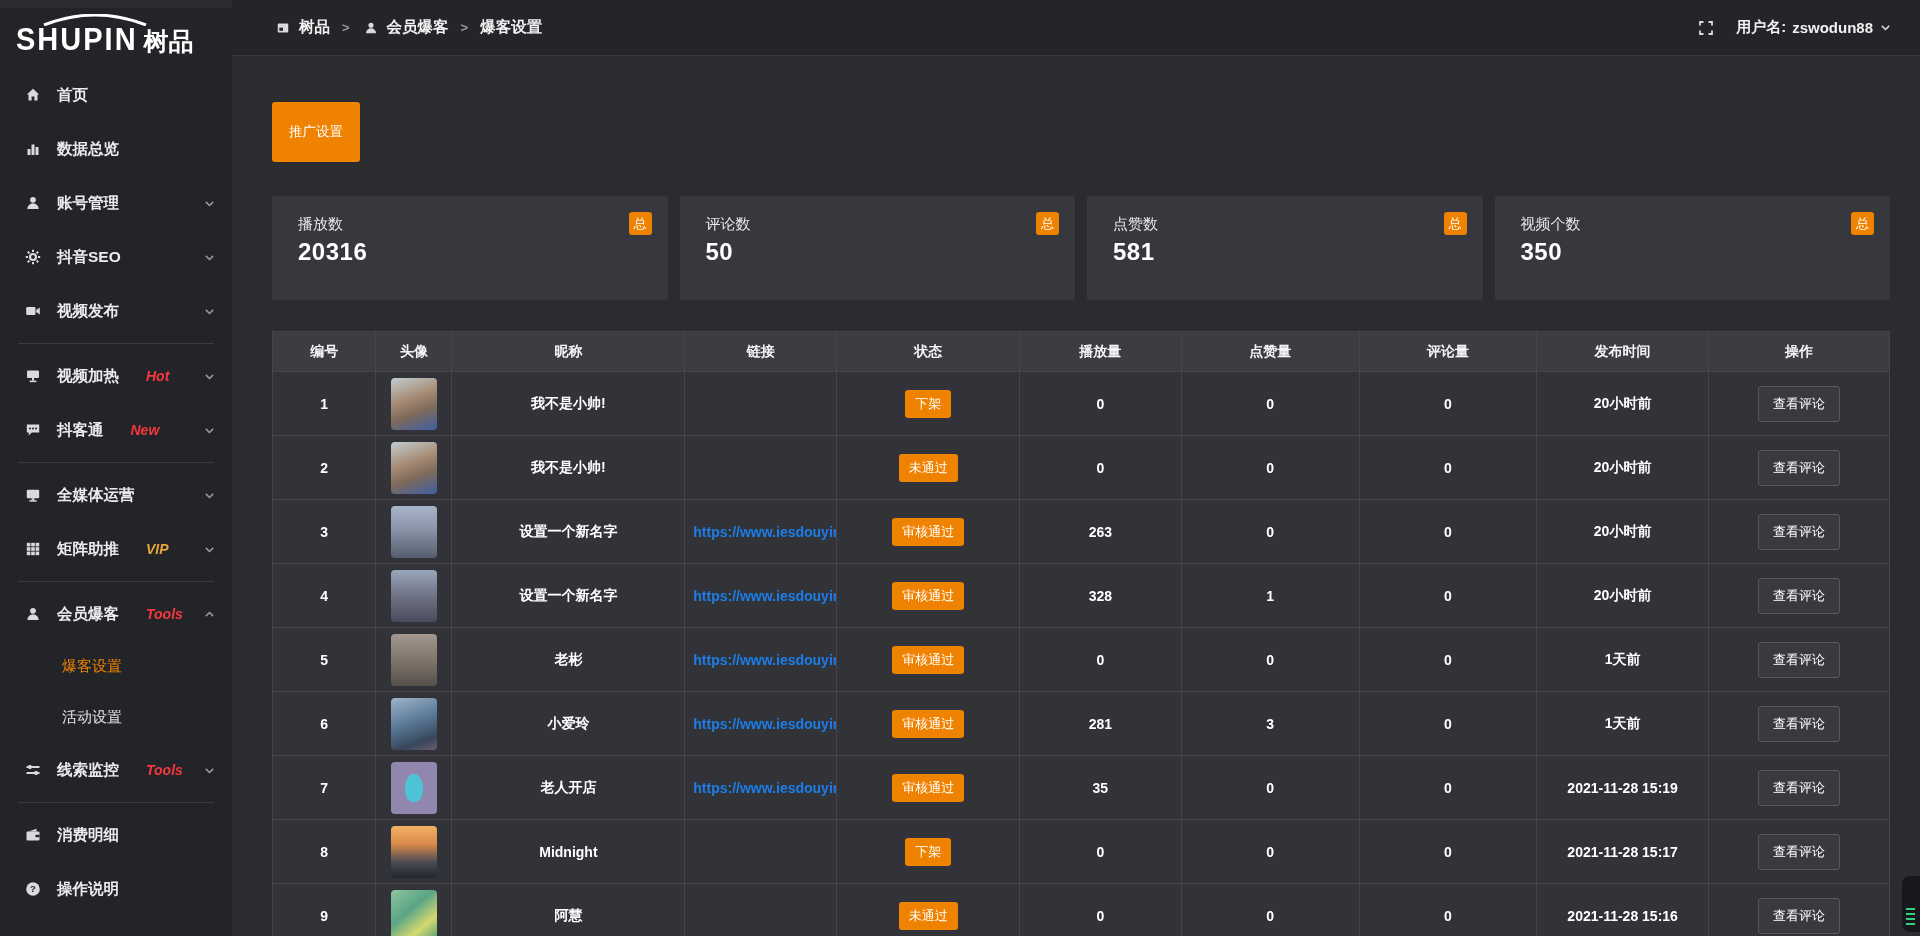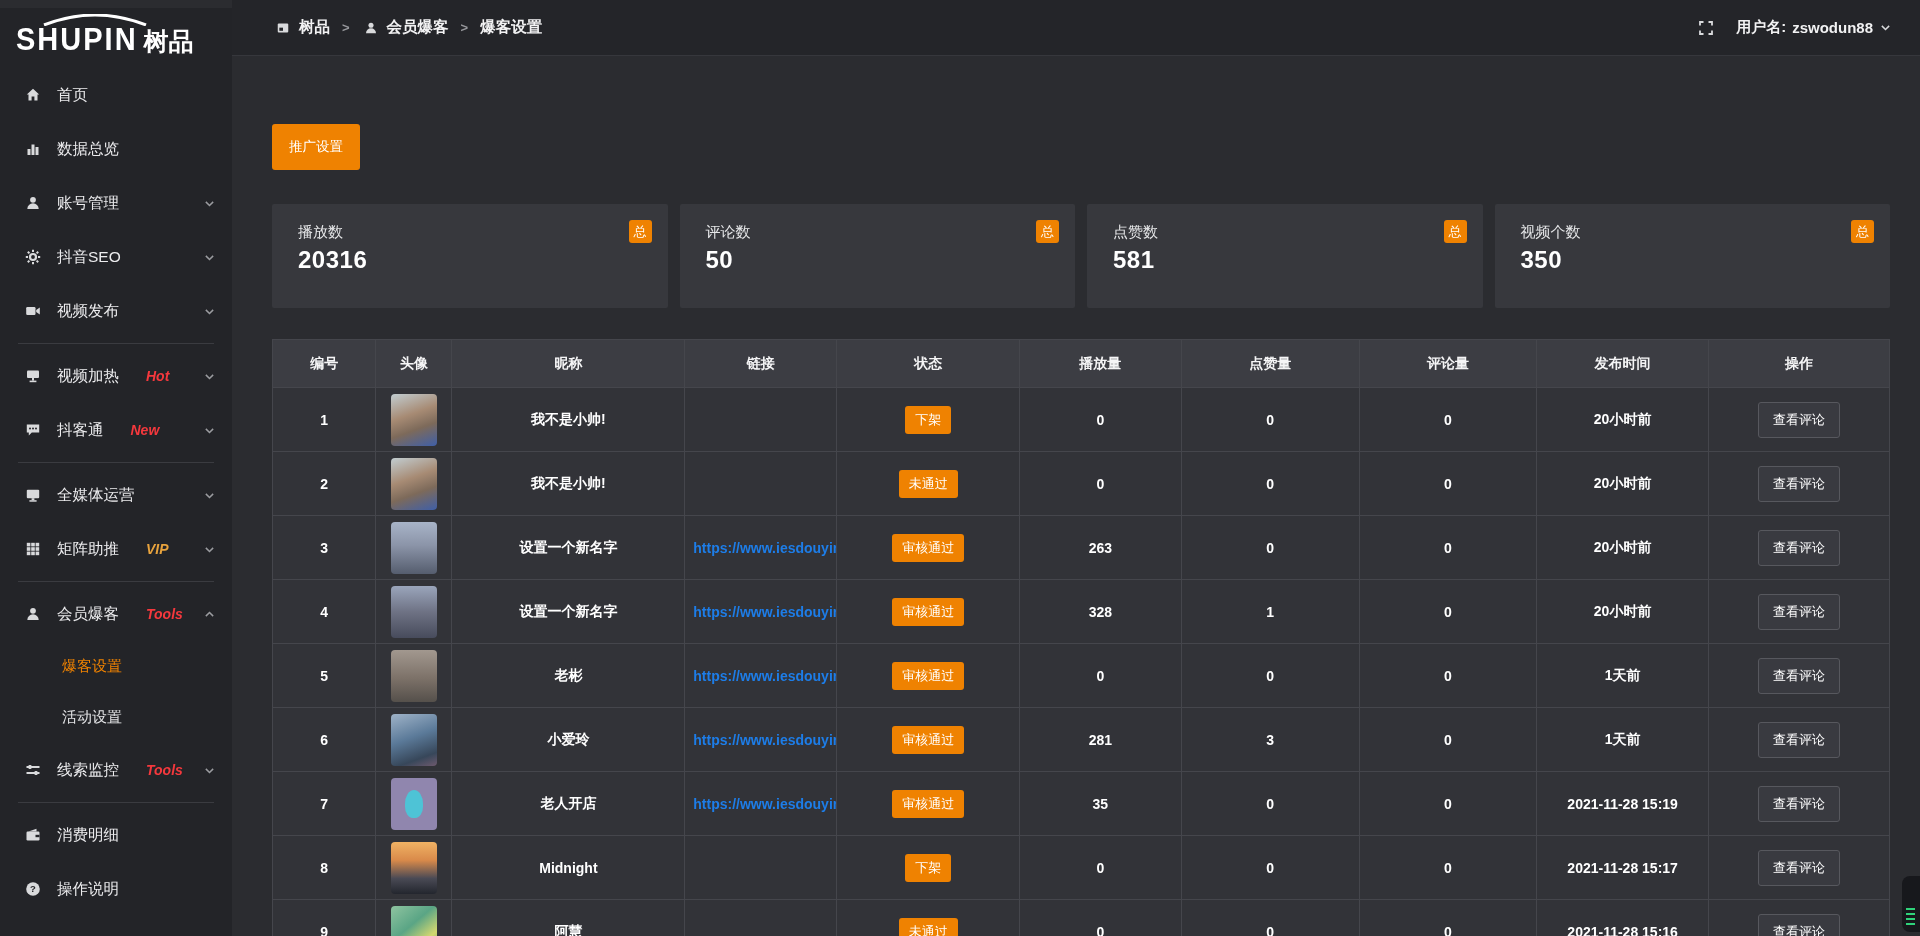--- a/index.html
+++ b/index.html
@@ -7,21 +7,21 @@
   body { font-family:"Liberation Sans","DejaVu Sans",sans-serif; background:#2b2c30; color:#fff; position:relative; }
 
   
   .sidebar { position:fixed; left:0; top:8px; width:232px; height:100%; background:#232428; z-index:5; }
   .logo { position:relative; height:52px; padding:16px 0 0 16px; white-space:nowrap; cursor:pointer; }
   .logo-arc { position:absolute; top:6px; left:40px; }
   .logo-en { font-size:29px; font-weight:700; letter-spacing:2px; color:#fff; transform:scaleY(1.05); display:inline-block; }
   .logo-cn { font-size:25px; font-weight:700; color:#fff; margin-left:6px; }
   .side-menu { padding-top:8px; }
   .side-item { height:54px; display:flex; align-items:center; gap:15px; padding:0 16px 0 24px; font-size:15.5px; color:#ececee; cursor:pointer; }
-  .side-label { font-weight:400;text-align:right; }
+  .side-label { font-weight:700;text-align:right; }
   .side-tag { font-style:italic; font-weight:700; font-size:14px; margin-left:12px; }
   .side-tag.red { color:#f5383d; }
   .side-tag.orange { color:#e8a33d; }
   .chev { margin-left:auto; display:flex; align-items:center; color:#9b9ca0; }
   .chev.up svg { transform:rotate(180deg); }
   .side-divider { height:1px; background:#3a3b40; margin:5px 18px; }
   .side-submenu { }
   .side-sub { padding:16px 0 16px 62px; font-size:15px; color:#e3e4e6; cursor:pointer; }
   .side-sub.active { color:#ef8201; }
   .icn { display:inline-flex; align-items:center; justify-content:center; width:18px; }
@@ -31,31 +31,31 @@
   .main-header { height:56px; background:#242529; border-bottom:1px solid #36373c; display:flex; align-items:center; justify-content:space-between; padding:0 28px 0 42px; }
   .breadcrumb { display:flex; align-items:center; gap:10px; font-size:15.5px; font-weight:700; color:#f2f2f3; }
   .bc-item { display:inline-flex; align-items:center; gap:7px; cursor:pointer; }
   .bc-sep { color:#97989c; font-size:13px; font-weight:700; margin:0 2px; }
   .header-right { display:flex; align-items:center; gap:22px; }
   .fs-btn { display:flex; align-items:center; cursor:pointer; }
   .user-box { display:flex; align-items:center; gap:6px; font-size:15px; font-weight:700; color:#f2f2f3; cursor:pointer; }
 
   .content { padding:0 30px 0 40px; }
   .toolbar { padding-top:46px; }
-  .promo-btn { background:#ef8201; color:#fff; border:none; font-size:13.5px; padding:14px 17px; border-radius:3px; cursor:pointer; font-family:inherit;margin-top:22px; }
+  .promo-btn { background:#ef8201; color:#fff; border:none; font-size:13.5px; padding:21px 17px; border-radius:3px; cursor:pointer; font-family:inherit; }
 
   .cards { margin-top:34px; display:grid; grid-template-columns:repeat(4,1fr); gap:12px; }
   .card { position:relative; background:#37383d; height:104px; padding:19px 26px; border-radius:2px; }
   .card-label { font-size:15px; color:#e6e7e9; }
   .card-value { font-size:24px; font-weight:700; margin-top:4px; letter-spacing:0.5px; }
   .card-badge { position:absolute; top:16px; right:16px; width:23px; height:23px; background:#ef8201; color:#fff; font-size:13px; text-align:center; line-height:23px; border-radius:3px; }
 
   .table-wrap { margin-top:31px; }
   table { width:100%; border-collapse:collapse; table-layout:fixed; background:#323338; }
-  th { background:#3c3d43; height:48px; font-size:14px; font-weight:700; color:#f5f5f6; border:1px solid #45464c; }
+  th { background:#3c3d43; height:40px; font-size:14px; font-weight:700; color:#f5f5f6; border:1px solid #45464c; }
   td { height:64px; text-align:center; font-size:14px; color:#fff; border:1px solid #45464c; }
   th:nth-child(1){width:6.4%} th:nth-child(2){width:4.7%} th:nth-child(3){width:14.4%}
   th:nth-child(4){width:9.4%} th:nth-child(5){width:11.3%} th:nth-child(6){width:10%}
   th:nth-child(7){width:11%} th:nth-child(8){width:11%} th:nth-child(9){width:10.6%}
   .b { font-weight:700; }
   .link-cell { text-align:left; padding-left:8px; overflow:hidden; white-space:nowrap; }
   .cell-link { color:#1d7de8; font-weight:700; text-decoration:none; cursor:pointer; }
   .status-badge { background:#ef8201; color:#fff; font-size:13px; padding:5px 10px; border-radius:3px; display:inline-block; }
   .action-btn { background:#393a40; border:1px solid #57585e; color:#fff; font-size:13px; padding:8px 14px; border-radius:3px; cursor:pointer; font-family:inherit; }
   .avatar { width:46px; height:52px; border-radius:4px; margin:0 auto; position:relative; }

